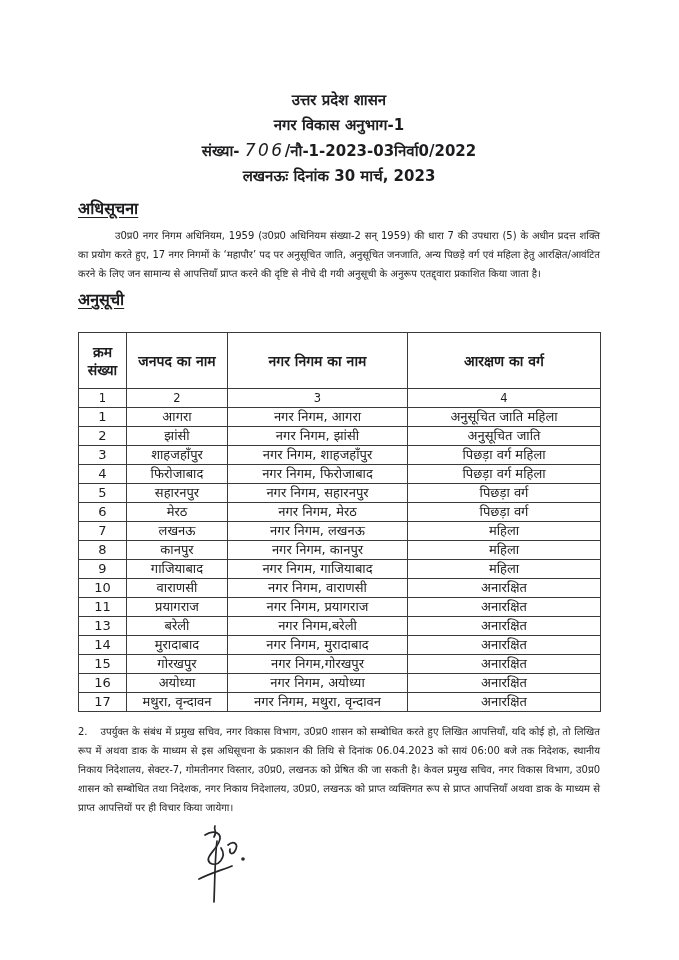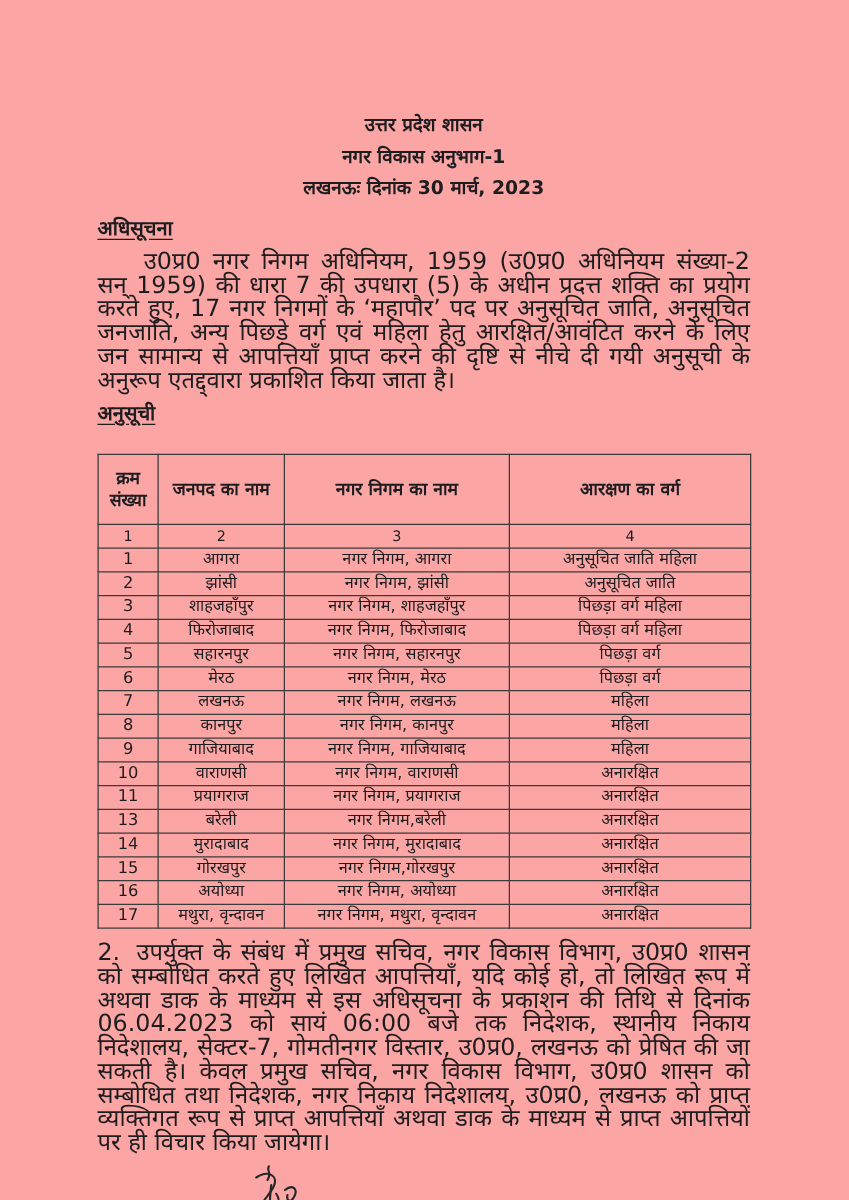--- a/index.html
+++ b/index.html
@@ -5,21 +5,21 @@
   html,body { margin:0; padding:0; }
   body {
     background:#e8e8e6;
     font-family:"DejaVu Sans","Liberation Sans",sans-serif;
     -webkit-font-smoothing:antialiased;
   }
   .page {
     position:relative;
     width:679px; height:960px;
     margin:0 auto;
-    background:#fca5a5;
+    background:#ffffff;
     color:#1d1d1f;
     box-sizing:border-box;
     padding:88px 79px 0 78px;
     overflow:hidden;
   }
   .letterhead { text-align:center; font-weight:600; font-size:15px; line-height:25px; }
   .letterhead .ref-number {
     font-style:italic;
     font-size:17px;
     letter-spacing:2.5px;
@@ -29,21 +29,21 @@
     text-align:left;
     font-weight:700;
     font-size:16px;
     text-decoration:underline;
     text-underline-offset:3px;
     margin-top:10px;
     line-height:20px;
   }
   .heading.schedule { margin-top:7px; }
   .para {
-    font-size:19px;
+    font-size:10px;
     line-height:19px;
     text-align:justify;
     margin:7px 0 0 0;
   }
   .para.intro { text-indent:37px; }
   .para.closing { margin-top:10px; line-height:19px; }
   .para.closing .pmark { display:inline-block; margin-right:13px; font-weight:500; }
   table.schedule-table {
     border-collapse:collapse;
     width:522px;
@@ -79,20 +79,21 @@
   .signature-block { margin:5px 0 0 106px; height:88px; }
 </style>
 </head>
 <body>
 
 <div class="page">
 
   <div class="letterhead">
     <div>उत्तर प्रदेश शासन</div>
     <div>नगर विकास अनुभाग-1</div>
+    <div><span>संख्या- </span><span class="ref-number">706</span><span>/नौ-1-2023-03निर्वा0/2022</span></div>
     <div>लखनऊः दिनांक 30 मार्च, 2023</div>
   </div>
 
   <div class="heading">अधिसूचना</div>
 
   <p class="para intro">उ0प्र0 नगर निगम अधिनियम, 1959 (उ0प्र0 अधिनियम संख्या-2 सन् 1959) की धारा 7 की उपधारा (5) के अधीन प्रदत्त शक्ति का प्रयोग करते हुए, 17 नगर निगमों के ‘महापौर’ पद पर अनुसूचित जाति, अनुसूचित जनजाति, अन्य पिछड़े वर्ग एवं महिला हेतु आरक्षित/आवंटित करने के लिए जन सामान्य से आपत्तियाँ प्राप्त करने की दृष्टि से नीचे दी गयी अनुसूची के अनुरूप एतद्द्वारा प्रकाशित किया जाता है।</p>
 
   <div class="heading schedule">अनुसूची</div>
 
   <table class="schedule-table">

